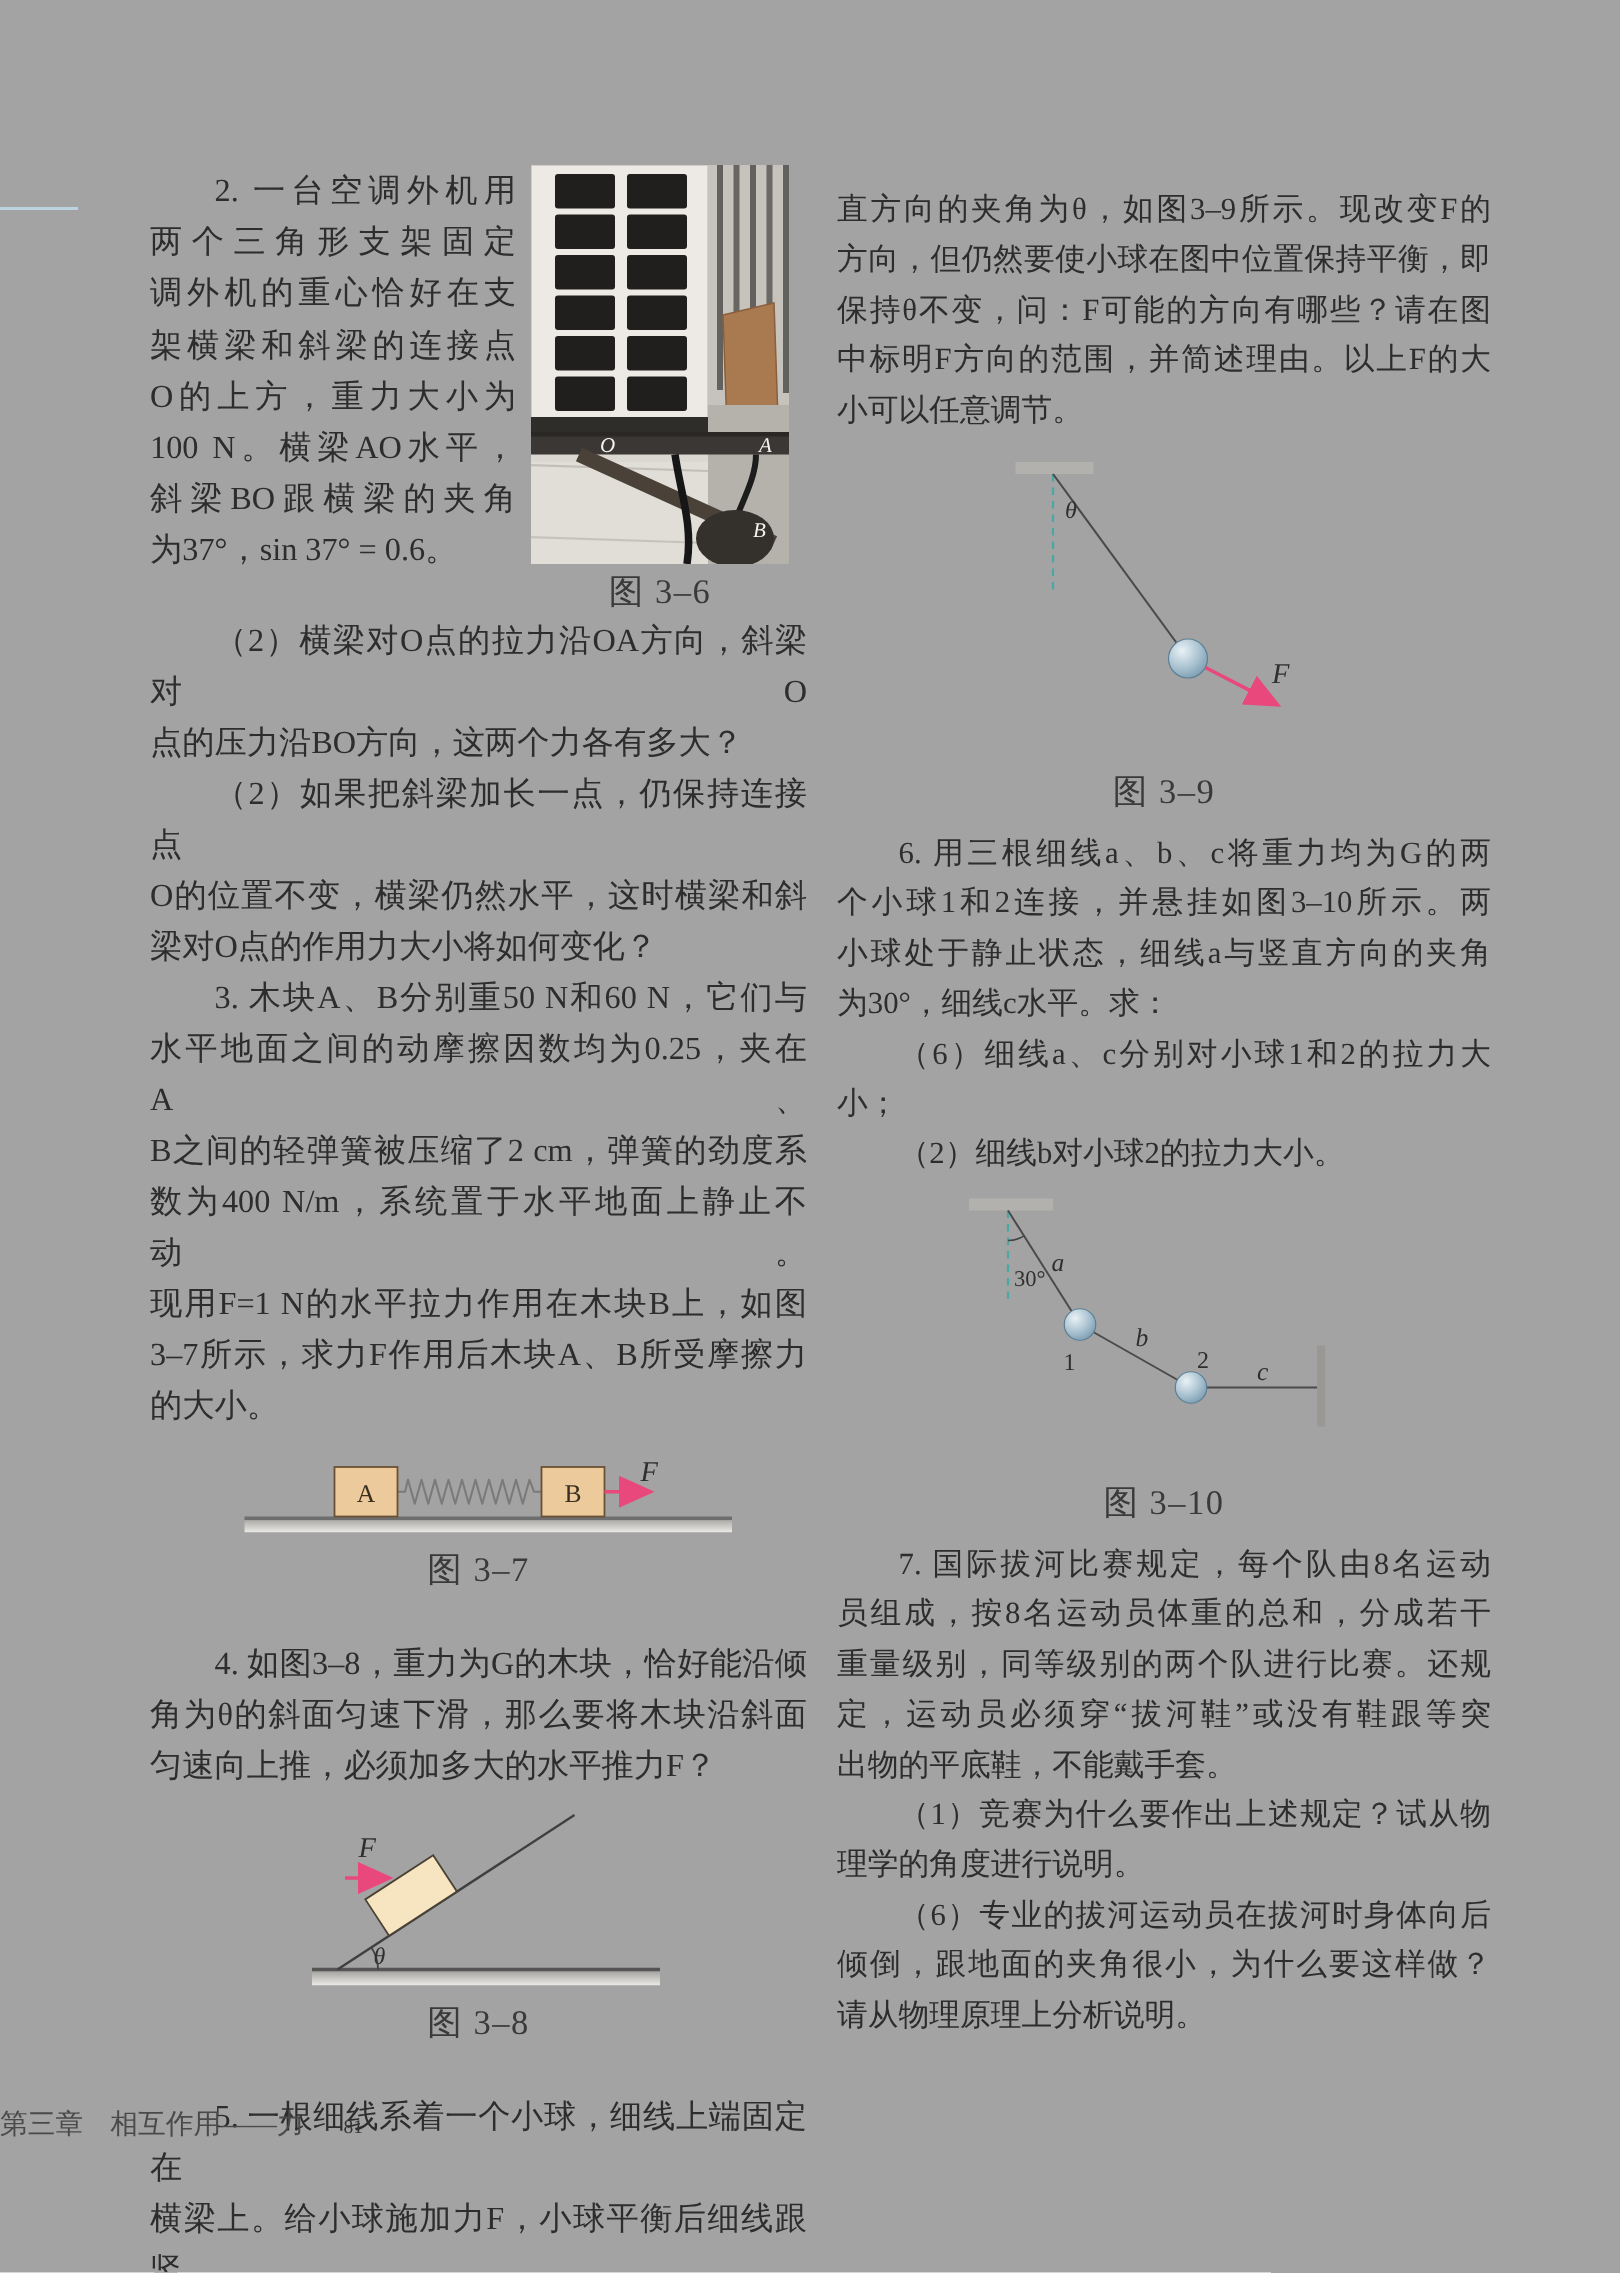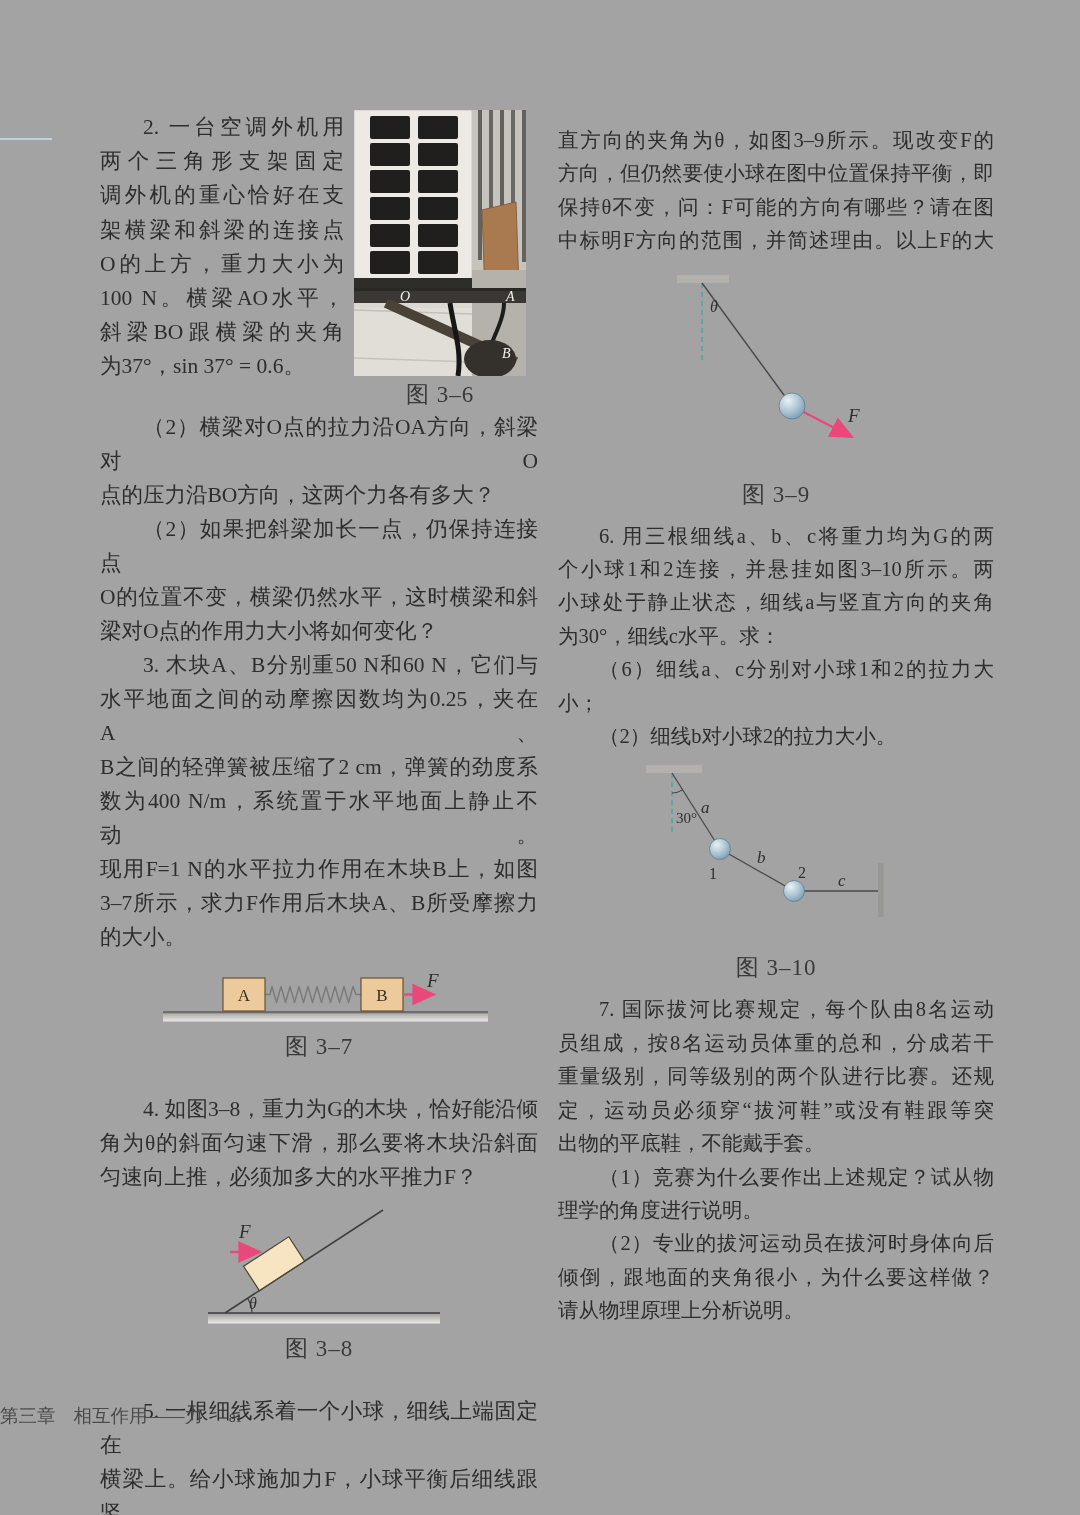--- a/index.html
+++ b/index.html
@@ -185,20 +185,21 @@
     </div>
   </div>
 
   <div class="col col-right">
 
     <div>
       <div class="line">直方向的夹角为θ，如图3–9所示。现改变F的</div>
       <div class="line">方向，但仍然要使小球在图中位置保持平衡，即</div>
       <div class="line">保持θ不变，问：F可能的方向有哪些？请在图</div>
       <div class="line">中标明F方向的范围，并简述理由。以上F的大</div>
+      <div class="line end">小可以任意调节。</div>
     </div>
 
     <figure class="fig39">
       <svg width="436" height="206" viewBox="0 0 436 206">
         <defs>
           <radialGradient id="bg39" cx="0.35" cy="0.3" r="0.85">
             <stop offset="0" stop-color="#e9f1f5"></stop>
               <stop offset="0.55" stop-color="#a7c0cf"></stop>
               <stop offset="1" stop-color="#6d92a8"></stop>
           </radialGradient>
@@ -255,21 +256,21 @@
     </figure>
 
     <div class="sec-p7">
       <div class="line ind">7. 国际拔河比赛规定，每个队由8名运动</div>
       <div class="line">员组成，按8名运动员体重的总和，分成若干</div>
       <div class="line">重量级别，同等级别的两个队进行比赛。还规</div>
       <div class="line">定，运动员必须穿“拔河鞋”或没有鞋跟等突</div>
       <div class="line end">出物的平底鞋，不能戴手套。</div>
       <div class="line ind">（1）竞赛为什么要作出上述规定？试从物</div>
       <div class="line end">理学的角度进行说明。</div>
-      <div class="line ind">（2）专业的拔河运动员在拔河时身体向后</div>
+      <div class="line ind">（6）专业的拔河运动员在拔河时身体向后</div>
       <div class="line">倾倒，跟地面的夹角很小，为什么要这样做？</div>
       <div class="line end">请从物理原理上分析说明。</div>
     </div>
   </div>
 
   <div class="footer">
     <span class="chap">
       <span>第三章</span><span class="t">相互作用——力</span>
     </span>
     <span class="pnum">81</span>

